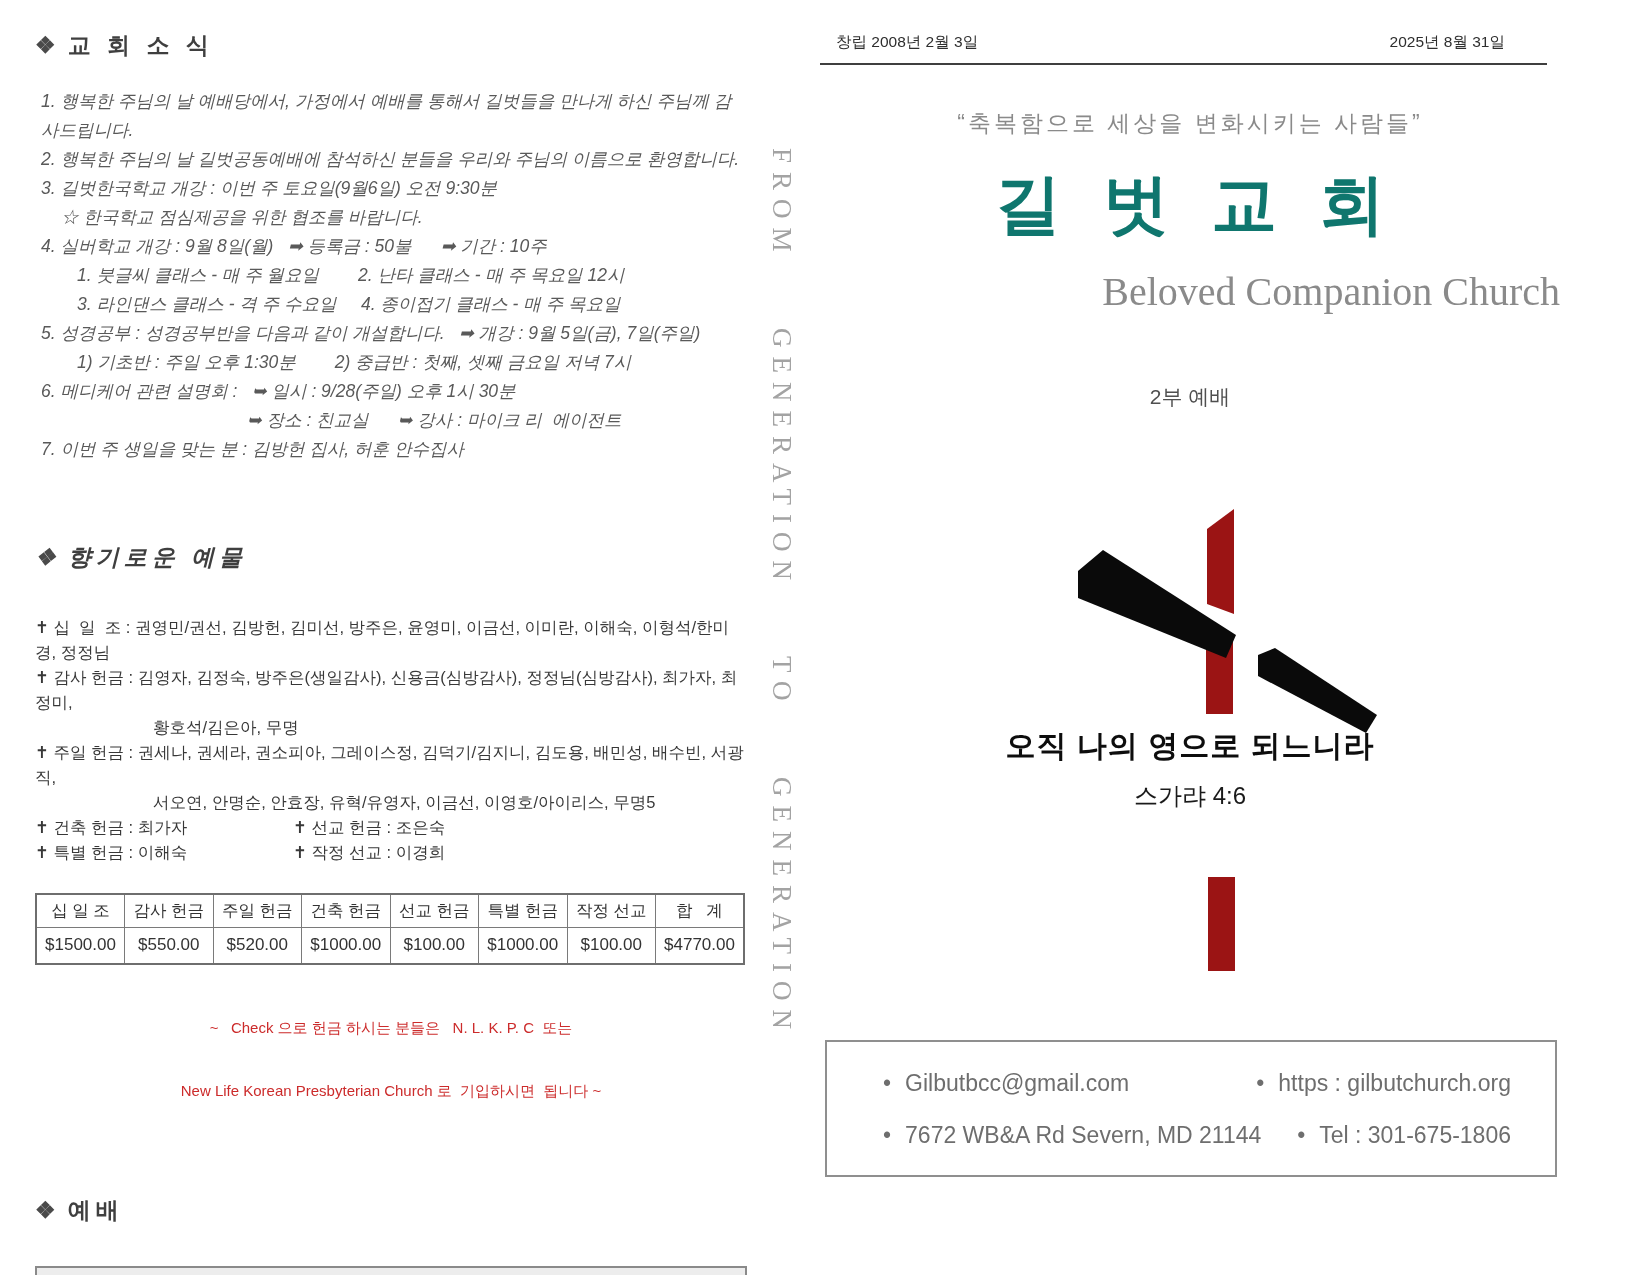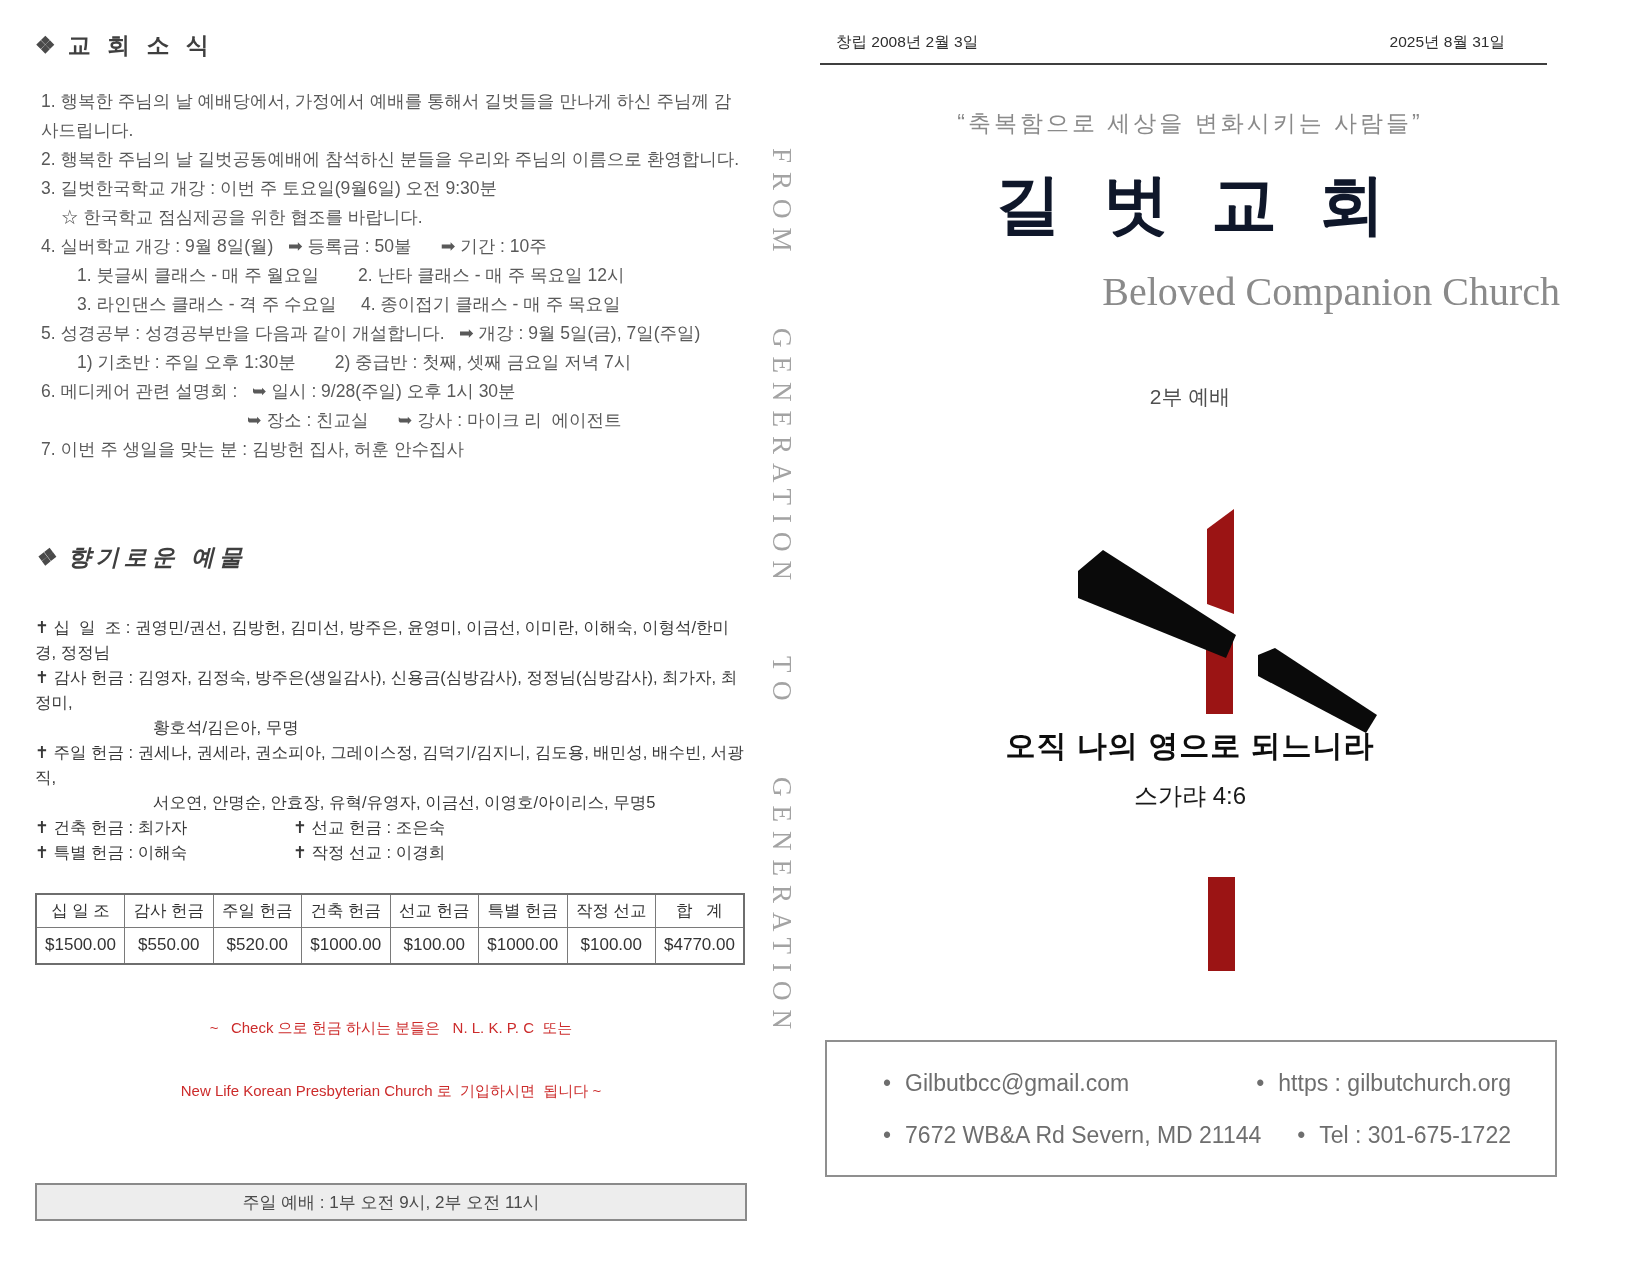--- a/index.html
+++ b/index.html
@@ -5,21 +5,21 @@
   * { margin:0; padding:0; box-sizing:border-box; }
   html,body { width:1650px; height:1275px; background:#ffffff; overflow:hidden;
               font-family:"Liberation Sans", sans-serif; }
   .page { position:relative; width:1650px; height:1114px; background:#fff;border-radius:7px; }
 
   
   .left-page { position:absolute; left:35px; top:30px; width:712px; }
   .sec-title { font-size:23px; font-weight:bold; color:#3f3f3f; letter-spacing:5px; }
   .sec-title .dia { margin-right:12px; letter-spacing:0; color:#4a4a4a; }
 
-  .news-list { margin-top:26px; }
+  .news-list { margin-top:26px;font-style:italic; }
   .news-item { font-size:17.5px; color:#595959; line-height:29px; white-space:pre-wrap;
                padding-left:6px; }
   .ind1 { padding-left:26px; }
   .ind2 { padding-left:42px; }
   .ind3 { padding-left:212px; }
 
   .offer-title { margin-top:78px;font-style:italic; }
   .offer-list { margin-top:42px; }
   .offer-line { font-size:16.5px; color:#383838; line-height:25px; white-space:pre-wrap; }
   .offer-cont { padding-left:118px; }
@@ -51,21 +51,21 @@
 
   
   .right-page { position:absolute; left:820px; top:0; width:740px; height:1275px; }
   .rp-header { position:absolute; left:0; top:32px; width:727px;
                border-bottom:2px solid #3f3f3f; padding:0 42px 10px 16px;
                display:flex; justify-content:space-between;
                font-size:15.5px; color:#2e2e2e;gap:35px; }
   .motto { position:absolute; left:0; top:108px; width:740px; text-align:center;
            font-size:23px; color:#8a8a8a; letter-spacing:3px; }
   .title-kr { position:absolute; left:0; top:160px; width:740px; text-align:center;
-              font-size:66px; font-weight:bold; color:#0f172a;
+              font-size:66px; font-weight:bold; color:#0f766e;
               letter-spacing:42px; padding-left:42px; }
   .title-en { position:absolute; left:0; top:268px; width:740px; text-align:right;
               font-family:"Liberation Serif", serif; font-size:40px; color:#8a8a8a; }
   .service { position:absolute; left:0; top:383px; width:740px; text-align:center;
              font-size:21px; color:#4f4f4f; }
   .logo { position:absolute; left:258px; top:492px; }
   .verse { position:absolute; left:0; top:726px; width:740px; text-align:center;
            font-size:30px; font-weight:bold; color:#0d0d0d; letter-spacing:1px; }
   .verse-ref { position:absolute; left:0; top:780px; width:740px; text-align:center;
                font-size:24px; color:#1a1a1a; }
@@ -146,20 +146,23 @@
         <td>$4770.00</td>
       </tr>
     </tbody>
       </table>
 
     <div class="note-red" style="color: rgb(204, 43, 43);">
       <div>~   Check 으로 헌금 하시는 분들은   N. L. K. P. C  또는</div>
       <div>New Life Korean Presbyterian Church 로  기입하시면  됩니다 ~</div>
     </div>
 
+    <div class="sec-title worship-title">
+      <span class="dia">❖</span><span>예배</span>
+    </div>
 
     <table class="worship-table">
       <colgroup>
           <col style="width:386px">
           <col style="width:324px">
         </colgroup>
       <tbody>
           <tr>
         <th colspan="2">주일 예배 : 1부 오전 9시, 2부 오전 11시</th>
       </tr>
@@ -202,18 +205,18 @@
         </span>
         <span class="contact-item">
           <span class="blt">•</span><span>https : gilbutchurch.org</span>
         </span>
       </div>
       <div class="contact-row">
         <span class="contact-item">
           <span class="blt">•</span><span>7672 WB&amp;A Rd Severn, MD 21144</span>
         </span>
         <span class="contact-item">
-          <span class="blt">•</span><span>Tel : 301-675-1722</span>
+          <span class="blt">•</span><span>Tel : 301-675-1806</span>
         </span>
       </div>
     </div>
   </div>
 </div>
 
 </body></html>

